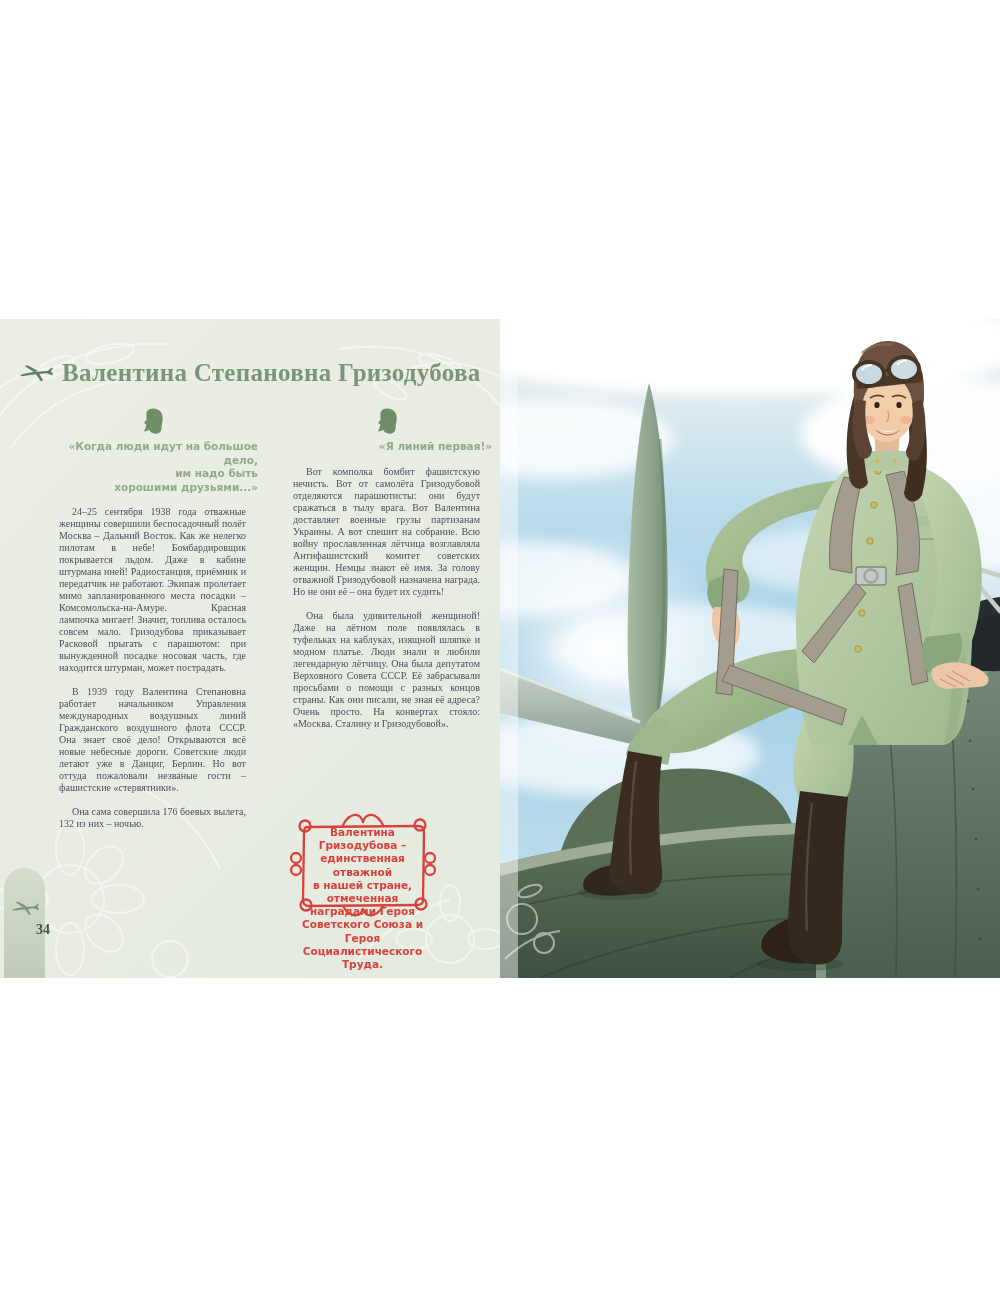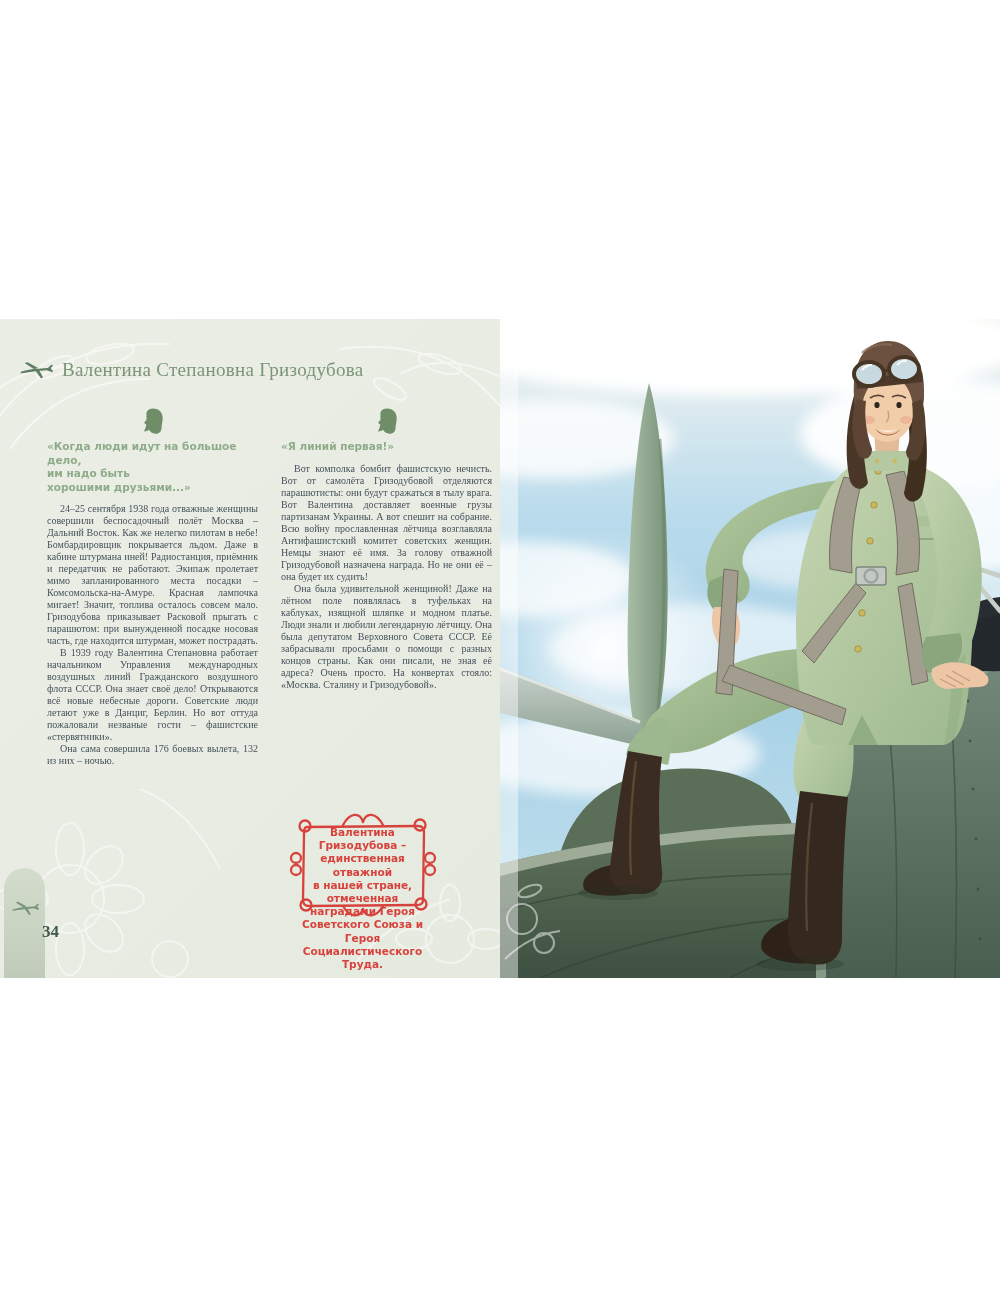--- a/index.html
+++ b/index.html
@@ -12,54 +12,54 @@
   .spread { position:absolute; top:319px; left:0; width:1000px; height:659px; display:flex; }
 
   
   .left-page {
     position:relative; width:500px; height:659px; overflow:hidden;
     background:linear-gradient(135deg,#ebeee5 0%,#e8ece2 55%,#e5eadf 100%);
   }
   .floral { position:absolute; pointer-events:none; }
 
   .title-row { position:absolute; left:19px; top:40px; display:flex; align-items:center; gap:9px; }
-  .title { font-size:19px; font-weight:400; color:#7b9579; letter-spacing:.3px; white-space:nowrap;text-align:center; }
+  .title { font-size:25px; font-weight:700; color:#7b9579; letter-spacing:.3px; white-space:nowrap;text-align:center; }
 
   .col { position:absolute; top:88px; width:211px; }
   .col-left  { left:47px; }
   .col-right { left:281px; }
   .col-icon { display:flex; justify-content:center; height:28px; }
   .quote {
-    margin-top:5px; text-align:left; white-space:pre-line;
+    margin-top:5px; text-align:right; white-space:pre-line;
     font-family:"DejaVu Sans", sans-serif; font-weight:700;
     font-size:10.5px; line-height:13.5px; color:#8fac8a;
   }
   .body-text { margin-top:9px; }
   .body-text p {
-    margin:0; text-indent:13px; text-align:justify;
+    margin:12px; text-indent:13px; text-align:justify;
     font-size:10px; line-height:12px; color:#46525c;
   }
 
   .callout { position:absolute; left:283px; top:491px; width:159px; height:108px; }
   .callout .frame { position:absolute; left:0; top:0; }
   .callout-text {
     position:absolute; left:12px; right:12px; top:16px; text-align:center; white-space:pre-line;
     font-family:"DejaVu Sans", sans-serif; font-weight:700;
     font-size:10.5px; line-height:13.2px; color:#d8423c;
   }
 
   .arch {
     position:absolute; left:4px; top:549px; width:41px; height:110px;
     border-radius:22px 22px 0 0;
     background:linear-gradient(180deg,#d4ddcd 0%,#c6d1bf 70%,#bfcbb8 100%);
   }
   .arch .footer-plane { position:absolute; left:7px; top:33px; }
   .page-num {
-    position:absolute; left:42px; top:603px;
-    font-size:17px; font-weight:700; color:#3f5a48;
+    position:absolute; left:36px; top:603px;
+    font-size:14px; font-weight:700; color:#3f5a48;
   }
 
   
   .right-page { position:relative; width:500px; height:659px; overflow:hidden; background:#b3d7e9; }
   .illu { display:block; width:500px; height:659px; }
 </style>
 </head>
 <body>
 
 <div class="canvas">

